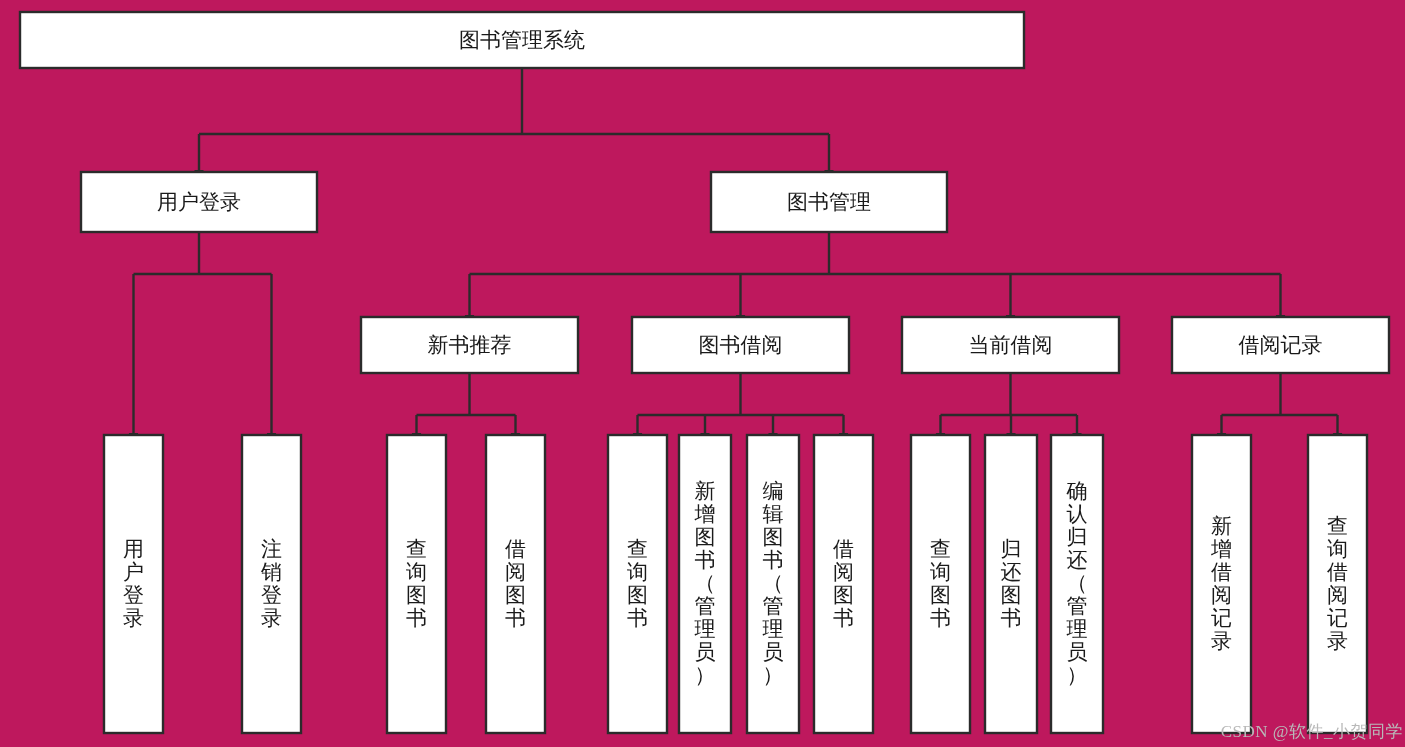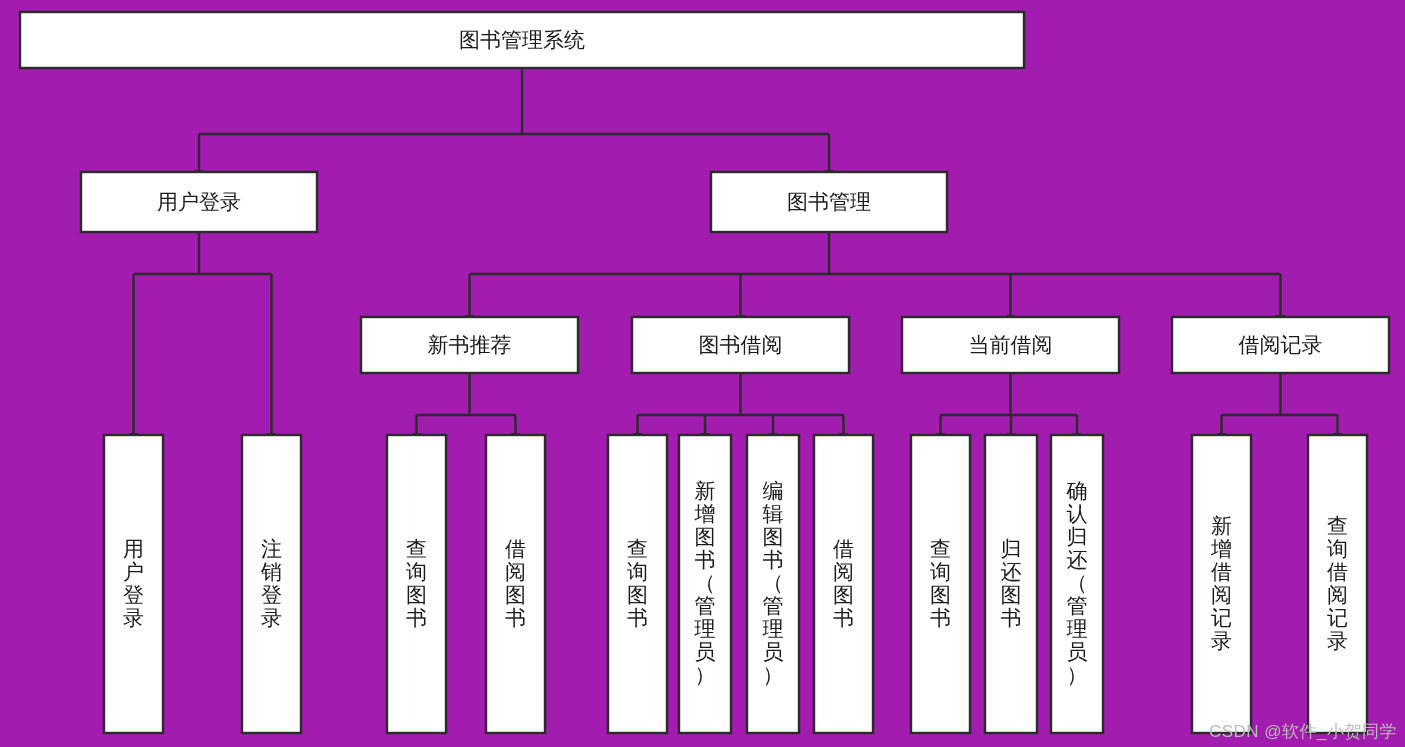--- a/index.html
+++ b/index.html
@@ -10,21 +10,21 @@
   body {
     width: 1405px;
     height: 747px;
     font-family: "DejaVu Sans", "Liberation Sans", sans-serif;
     overflow: hidden;
   }
   #diagram-root {
     position: relative;
     width: 1405px;
     height: 747px;
-    background: #a21caf;
+    background: #be185d;
   }
   svg.diagram-canvas {
     position: absolute;
     left: 0;
     top: 0;
     width: 1405px;
     height: 747px;
   }
   .node-box {
     fill: #ffffff;
@@ -49,23 +49,23 @@
     stroke-width: 2.4;
     fill: none;
     stroke-linecap: butt;
   }
   .arrow-head {
     fill: #2b2b2b;
     stroke: none;
   }
   .watermark {
     position: absolute;
-    right: 8px;
+    right: 2px;
     bottom: 4px;
-    font-family: Liberation Sans, sans-serif;
+    font-family: Liberation Serif, serif;
     font-size: 17px;
     color: #b9b9b9;
     white-space: nowrap;
     letter-spacing: 0.5px;
   }
 </style>
 </head>
 <body>
 
 <div id="diagram-root">

